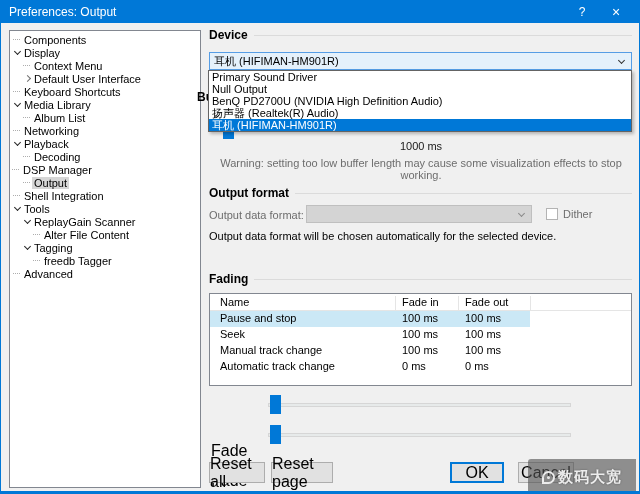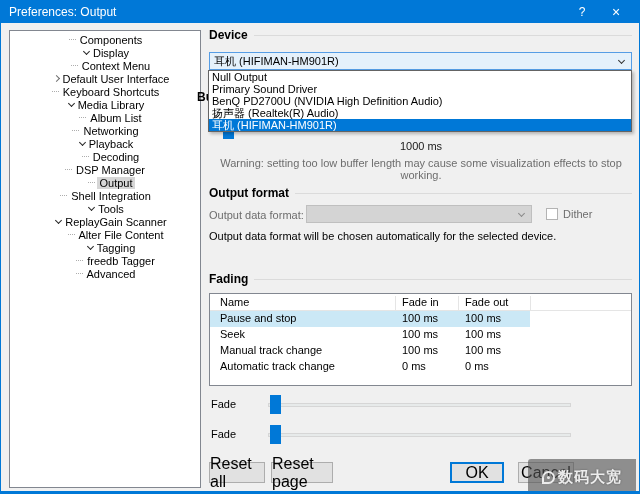--- a/index.html
+++ b/index.html
@@ -9,21 +9,21 @@
   .titlebar{position:absolute;left:0;top:0;right:0;height:22px;background:#0078D7;
     display:flex;align-items:center;color:#fff;font-size:12px;}
   .title{padding-left:8px;flex:1;}
   .tb-btn{width:34px;height:22px;display:flex;align-items:center;justify-content:center;
     color:#fff;font-size:12px;cursor:default;}
   .tb-btn.close{font-size:14px;margin-right:6px;}
 
   
   .tree-panel{position:absolute;left:8px;top:29px;width:192px;height:458px;
     background:#fff;border:1px solid #828790;overflow:hidden;padding-top:2px;}
-  .tree-item{display:flex;align-items:center;height:13px;font-size:11px;color:#000;white-space:nowrap;justify-content:center;}
+  .tree-item{display:flex;align-items:center;height:13px;font-size:11px;color:#000;white-space:nowrap;}
   .marker{position:relative;display:inline-flex;align-items:center;justify-content:center;
     width:9px;height:13px;flex:none;}
   .marker.none::before{content:"";position:absolute;left:0;top:6px;width:7px;border-top:1px dotted #ADADAD;}
   .chev{display:inline-block;width:5px;height:5px;border-right:1px solid #262626;border-bottom:1px solid #262626;}
   .chev.expanded{transform:rotate(45deg);margin-top:-2px;}
   .chev.collapsed{transform:rotate(-45deg);border-color:#6e6e6e;}
   .tree-label{padding:0 2px;}
   .tree-item.selected .tree-label{background:#D6D6D6;}
 
   
@@ -61,21 +61,21 @@
   .ftable .hdr{position:relative;height:17px;border-bottom:1px solid #E5E5E5;font-size:11px;}
   .ftable .hdr span{position:absolute;top:2px;}
   .col-sep{position:absolute;top:1px;height:15px;width:1px;background:#E5E5E5;}
   .frow{position:relative;height:16px;font-size:11px;padding-left:40px;}
   .frow.selected{background:#CBE8F6;}
   .frow span{position:absolute;top:1px;}
   .c-name{left:10px;} .c-in{left:192px;} .c-out{left:255px;}
   .frow.selected{width:320px;}
 
   
-  .fade-label{position:absolute;left:210px;font-size:11px;}
+  .fade-label{position:absolute;left:210px;font-size:16px;margin-top:44px;}
   .slider-track{position:absolute;left:267px;width:303px;height:4px;background:#E7EAEA;border:1px solid #D6D6D6;}
   .slider-thumb{position:absolute;width:11px;height:19px;background:#0078D7;}
 
   
   .btn{position:absolute;height:21px;background:#E1E1E1;border:1px solid #ADADAD;
     font-size:16px;display:flex;align-items:center;justify-content:center;top:461px;}
   .btn.default{border:2px solid #0078D7;}
 
   
   .watermark{position:absolute;left:527px;top:458px;width:108px;height:36px;z-index:10;
@@ -198,22 +198,22 @@
 
   <div class="combo" style="top:51px;">
     <span class="val">耳机 (HIFIMAN-HM901R)</span>
     <span class="combo-chev"></span>
   </div>
 
   <div class="buffer-header">Buffer length</div>
   <div class="slider-thumb-frag"></div>
 
   <div class="dropdown" id="device-options">
+      <div class="dd-item">Primary Sound Driver</div>
       <div class="dd-item">Null Output</div>
-      <div class="dd-item">Primary Sound Driver</div>
       <div class="dd-item">BenQ PD2700U (NVIDIA High Definition Audio)</div>
       <div class="dd-item">扬声器 (Realtek(R) Audio)</div>
       <div class="dd-item selected">耳机 (HIFIMAN-HM901R)</div>
     </div>
 
   <div class="centered-text" style="top:139px;color:#1a1a1a;">1000 ms</div>
   <div class="centered-text gray" style="top:156px;">Warning: setting too low buffer length may cause some visualization effects to stop working.</div>
 
   <div class="grp-header" style="left:208px;top:185px;width:423px;">
     <span>Output format</span>

